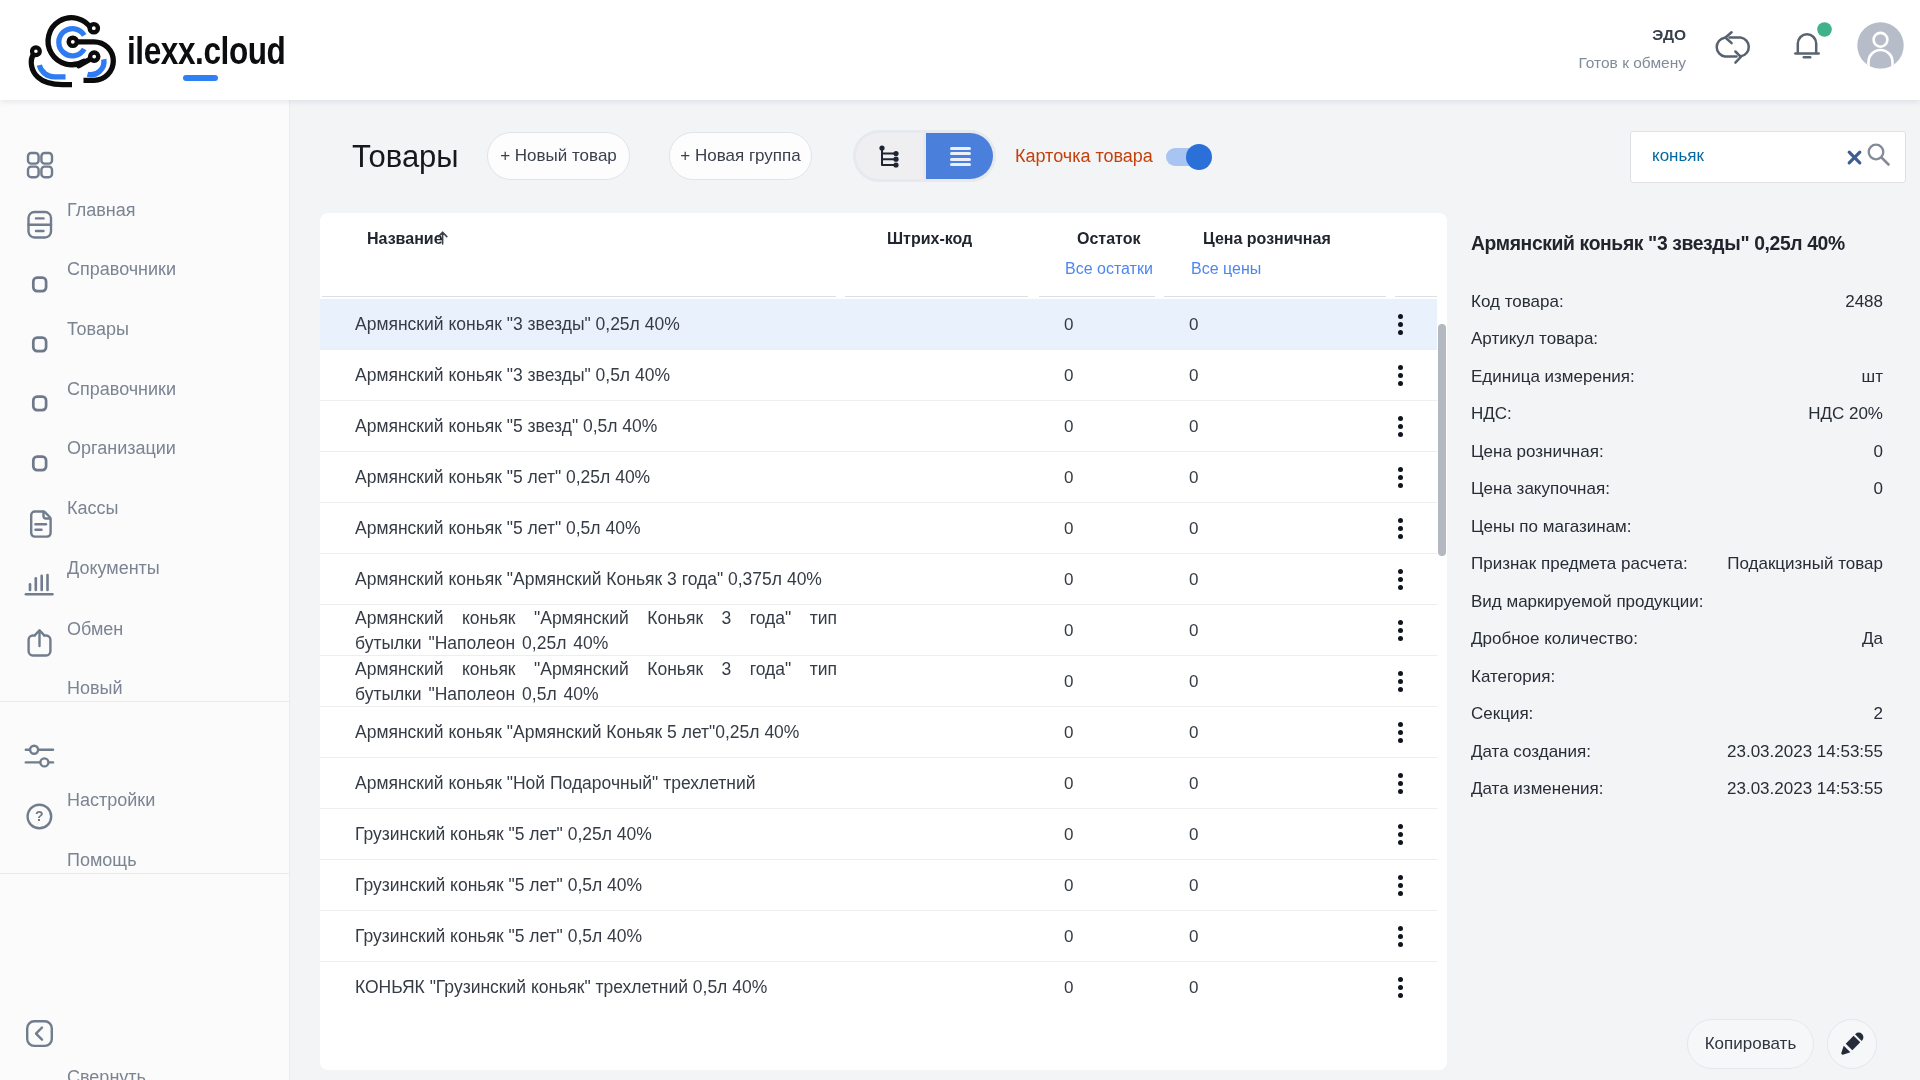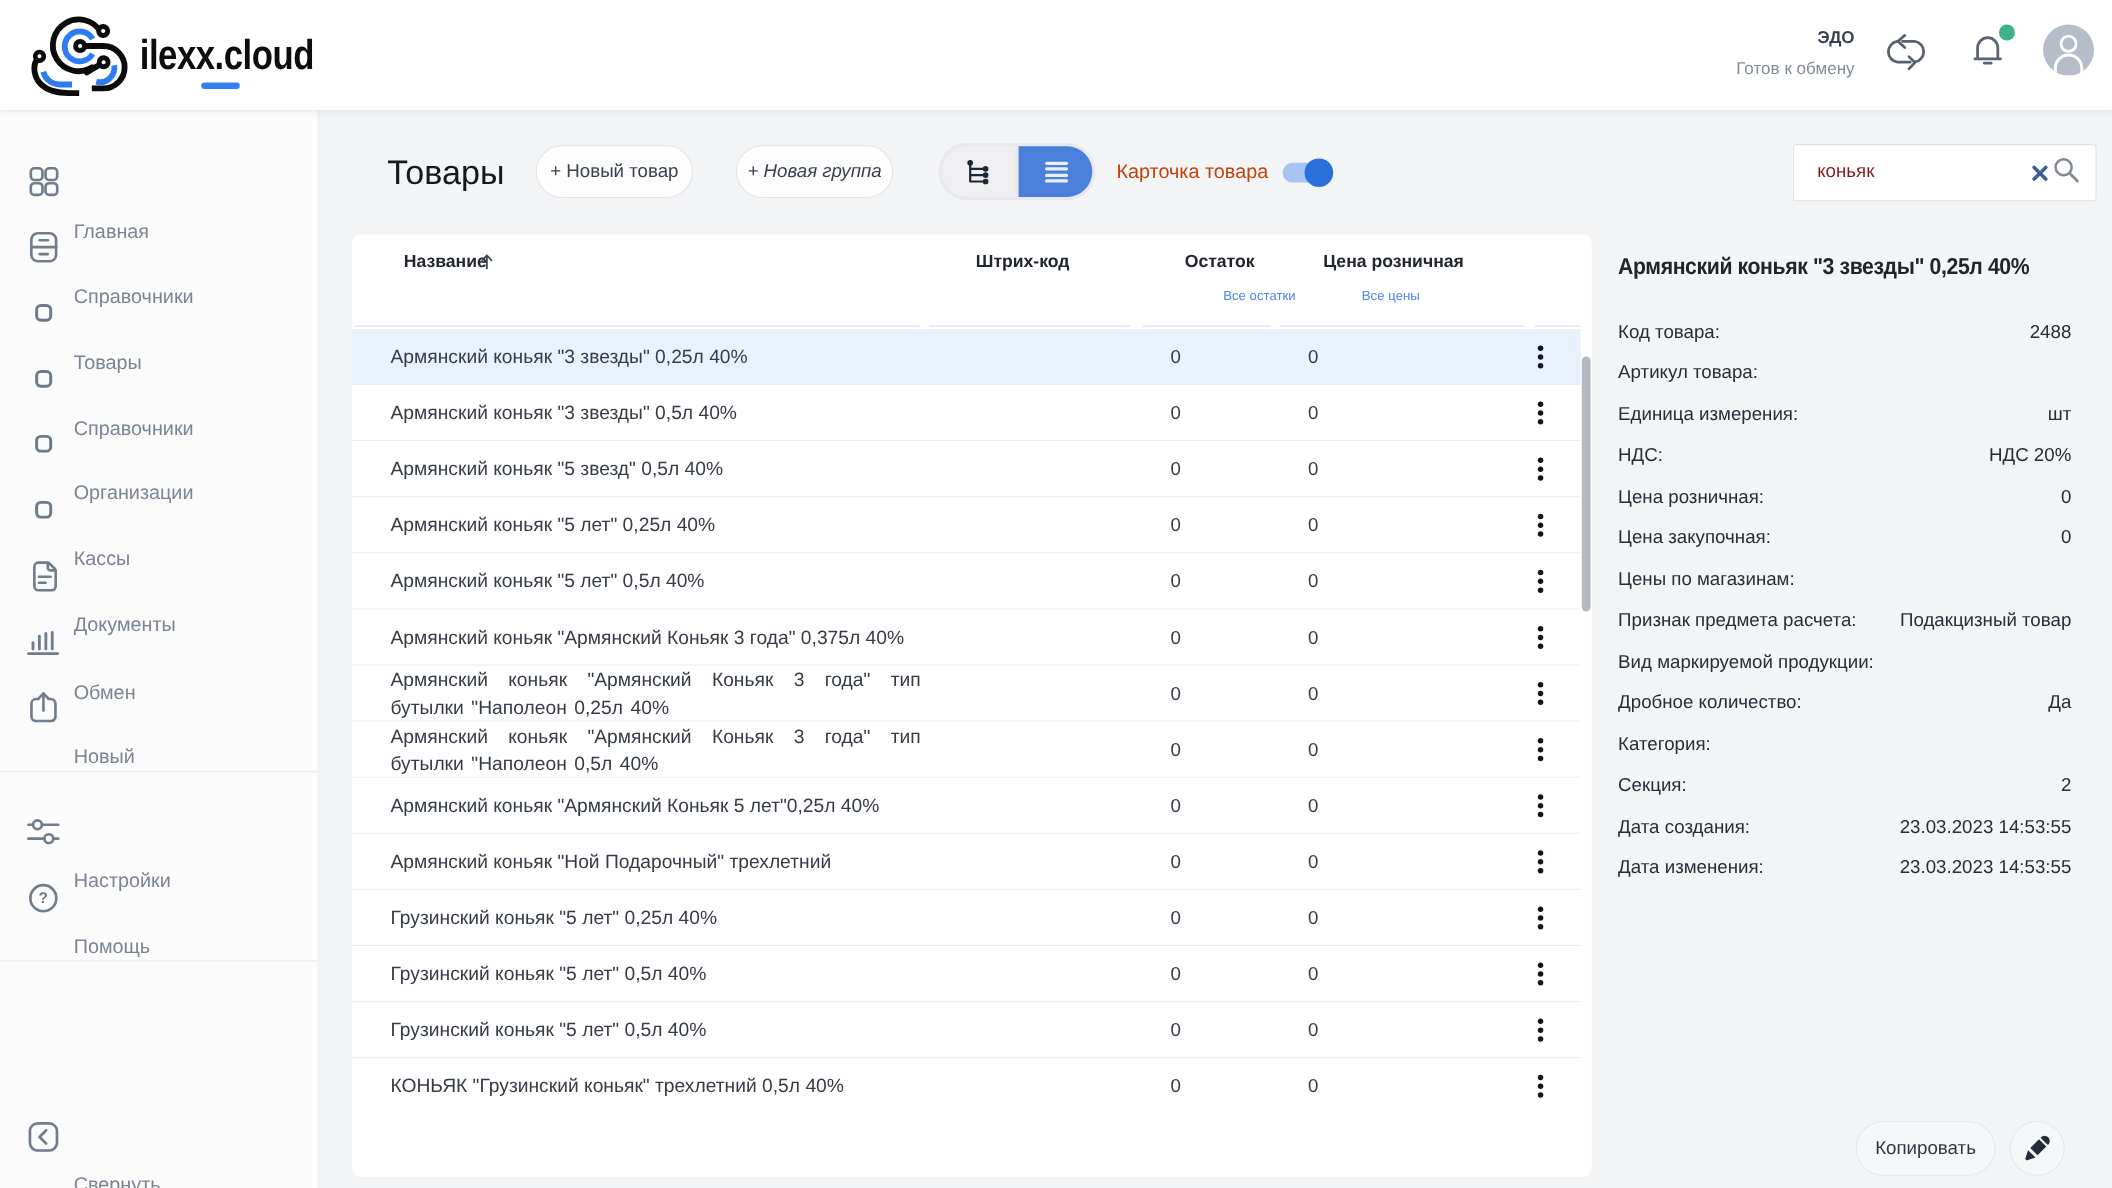--- a/index.html
+++ b/index.html
@@ -12,34 +12,34 @@
 #edo { position:absolute; left:1540px; top:26px; width:146px; text-align:right; font-size:15.5px; font-weight:bold; color:#39404d; }
 #gotov { position:absolute; left:1480px; top:54px; width:206px; text-align:right; font-size:15.5px; color:#828b99; }
 
 #sidebar { position:absolute; top:100px; left:0; width:290px; height:980px; background:#fbfbfc; border-right:1px solid #ececf0; z-index:20; }
 .mi { position:absolute; left:67px; font-size:18px; color:#7b8492; line-height:24px;margin-top:44px; }
 .sdiv { position:absolute; left:0; width:290px; height:1px; background:#e9eaee; }
 
 #title { position:absolute; left:352px; top:139px; font-size:31px; color:#15181d; }
 .pillbtn { position:absolute; top:132px; height:48px; border:1px solid #e2e4e8; border-radius:24px; background:#fdfdfe; font-size:17px; color:#3a414d; text-align:center; line-height:46px; }
 #btn1 { left:487px; width:143px; }
-#btn2 { left:669px; width:143px;font-style:italic; }
+#btn2 { left:669px; width:143px; }
 #seg-wrap { position:absolute; left:853px; top:130px; width:143px; height:52px; border-radius:26px; background:#e7e9ee; }
 #seg-gray { position:absolute; left:856px; top:133px; width:67px; height:46px; border-radius:23px 0 0 23px; background:#efeff1; }
 #seg-blue { position:absolute; left:926px; top:133px; width:67px; height:46px; border-radius:0 23px 23px 0; background:#4a80db; }
 .lbar { position:absolute; left:950px; width:21px; height:3px; border-radius:1.5px; background:rgba(255,255,255,.88); }
 #cardlbl { position:absolute; left:1015px; top:146px; font-size:18px; color:#c2410c; }
 #sw-track { position:absolute; left:1166px; top:148px; width:41px; height:18px; border-radius:9px; background:#a7c4f3; }
 #sw-thumb { position:absolute; left:1186px; top:144px; width:26px; height:26px; border-radius:50%; background:#2a70d8; }
 #search { position:absolute; left:1630px; top:131px; width:276px; height:52px; background:#fff; border:1px solid #dfe1e6; border-radius:3px; }
-#search-text { position:absolute; left:1652px; top:146px; font-size:17px; color:#7f1d1d; }
+#search-text { position:absolute; left:1652px; top:146px; font-size:17px; color:#0369a1; }
 
 #panel { position:absolute; left:320px; top:213px; width:1127px; height:857px; background:#fff; border-radius:8px; }
 .th { position:absolute; top:231px; font-size:16px; line-height:16px; font-weight:bold; color:#20252e;margin-left:12px; }
-.tlink { position:absolute; top:261px; font-size:12px; line-height:16px; color:#4c86ef;margin-left:47px; }
+.tlink { position:absolute; top:261px; font-size:16px; line-height:16px; color:#4c86ef; }
 .hseg { position:absolute; top:296px; height:1px; background:#dcdfe4; }
 .row { position:absolute; left:320px; width:1117px; height:51px; border-bottom:1px solid #edeef1; }
 .rname { position:absolute; left:35px; top:0; width:490px; height:51px; line-height:51px; font-size:17.5px; color:#363c46; white-space:nowrap; }
 .rname2 { position:absolute; left:35px; top:1px; width:482px; font-size:17.5px; color:#363c46; line-height:25px; text-align:justify; word-spacing:2px; }
 .c0a { position:absolute; left:744px; top:0; height:51px; line-height:51px; font-size:17px; color:#363c46; }
 .c0b { position:absolute; left:869px; top:0; height:51px; line-height:51px; font-size:17px; color:#363c46; }
 .kebab { position:absolute; left:1078px; top:15px; width:5px; height:21px; }
 .kebab i { position:absolute; left:0; width:5px; height:5px; border-radius:50%; background:#10151d; }
 #vscroll { position:absolute; left:1438px; top:324px; width:8px; height:232px; border-radius:4px; background:#b3b8c1; }
 

